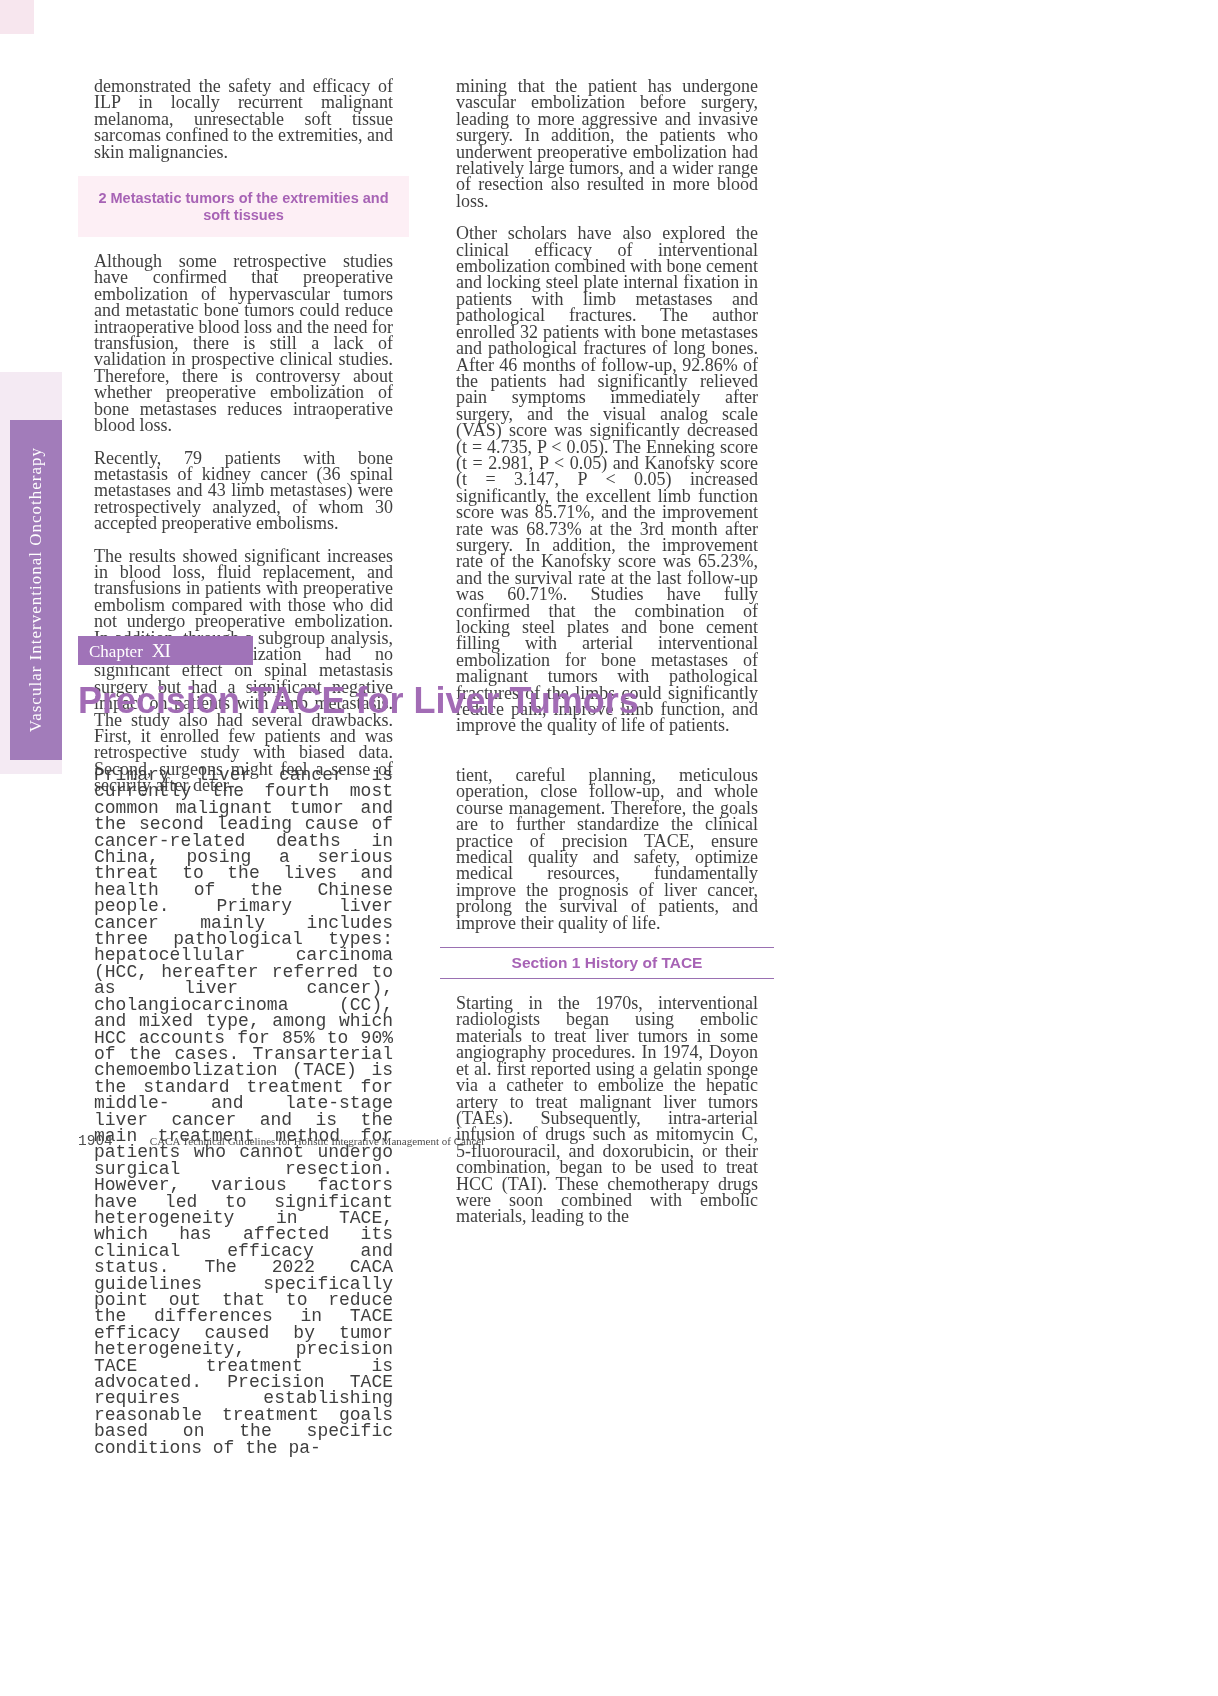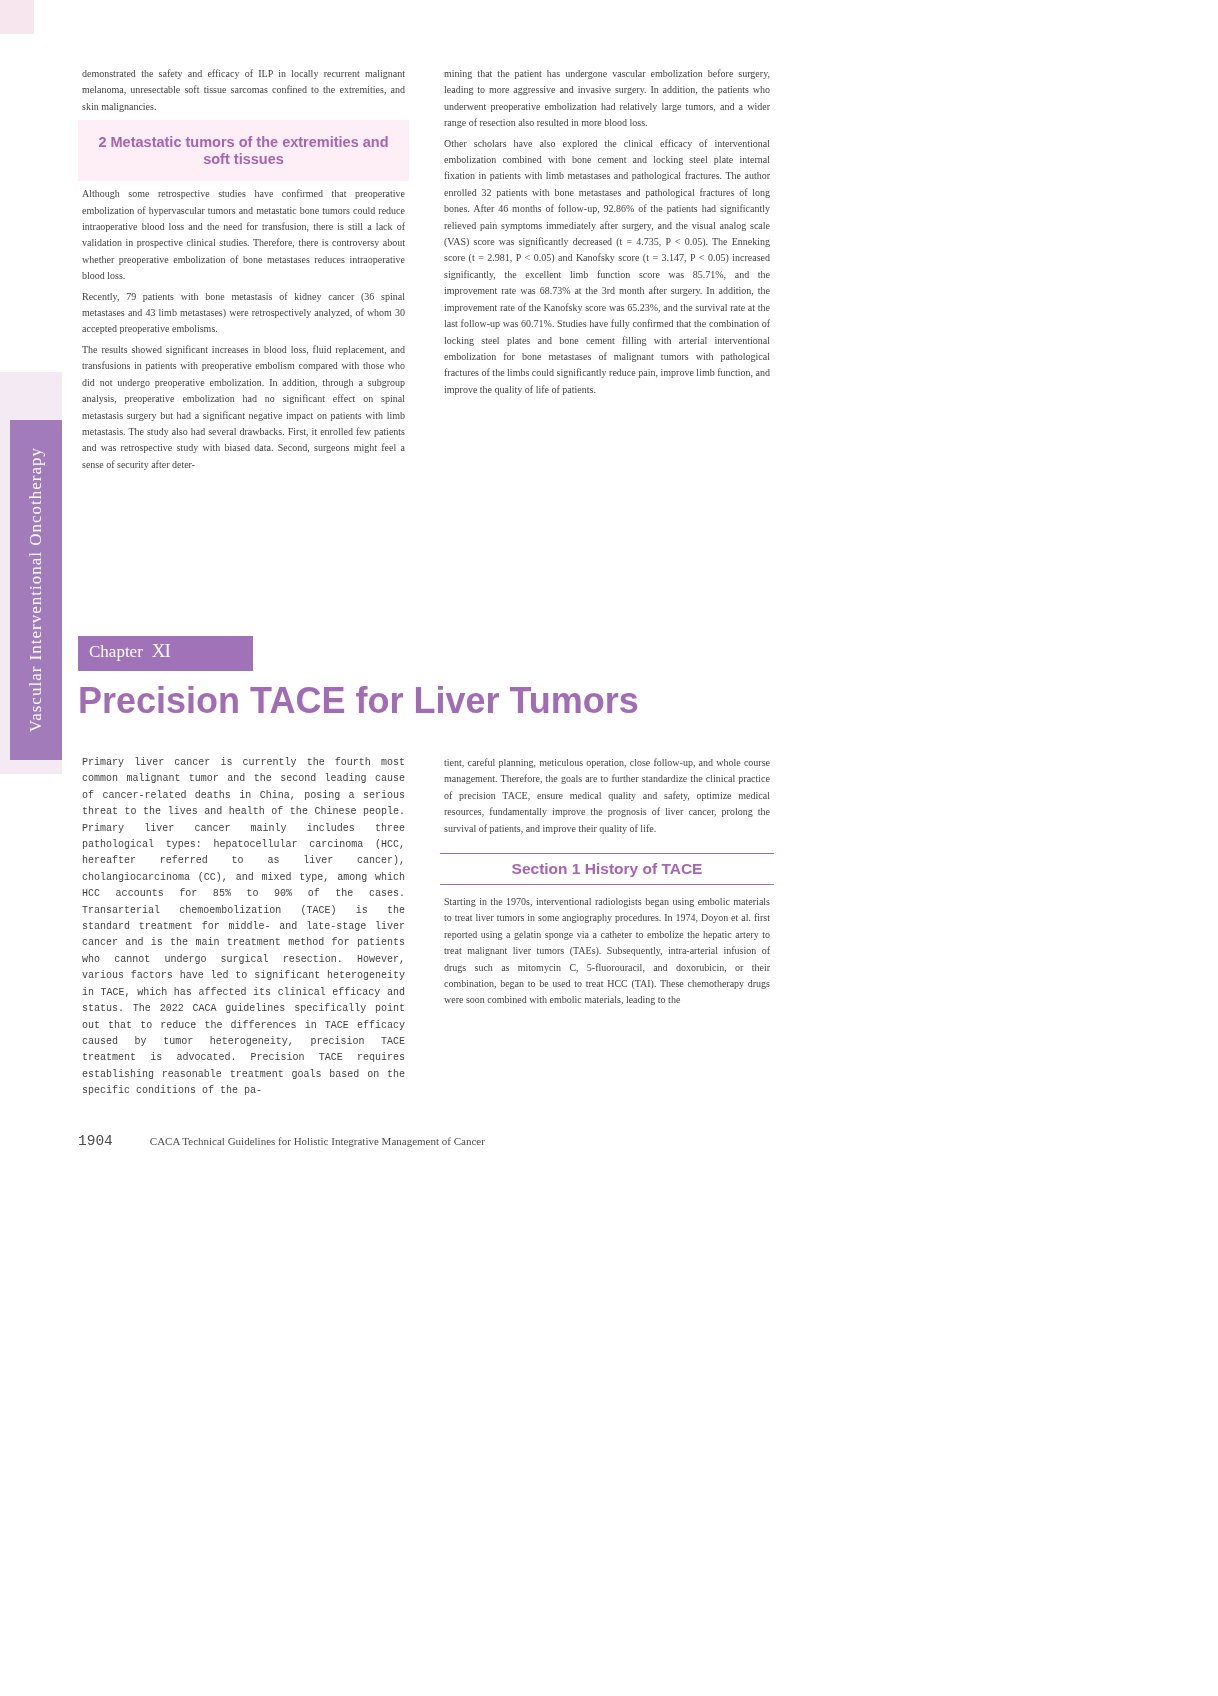--- a/index.html
+++ b/index.html
@@ -29,23 +29,23 @@
     transform:rotate(180deg);
     color:#ffffff;
     font-family:"Liberation Serif", serif;
     font-size:17px;
     letter-spacing:1px;
     white-space:nowrap;
   }
   
   .col{position:absolute;}
   .col p{
-    margin:4px;
+    margin:16px;
     text-align:justify;
-    font-size:10px;
+    font-size:18px;
     line-height:16.4px;
     color:var(--body-ink,#3f3f3f);
   }
   .left-top{left:78px;top:62px;width:331px;}
   .right-top{left:440px;top:62px;width:334px;}
   .left-bottom{left:78px;top:751px;width:331px;font-family:Liberation Mono, monospace;}
   .right-bottom{left:440px;top:751px;width:334px;}
 
   .pink-heading{
     margin:5px 0 5px 0;
@@ -63,21 +63,21 @@
     border-top:1.5px solid var(--rule-purple,#9a70b2);
     border-bottom:1.5px solid var(--rule-purple,#9a70b2);
     color:var(--heading-purple,#a763b5);
     font-family:"Liberation Sans", sans-serif;
     font-weight:bold;
     font-size:15.5px;
     text-align:center;
     padding:6px 0;
   }
   .chapter-box{
-    position:absolute;left:78px;top:636px;width:164px;height:35px;
+    position:absolute;left:78px;top:636px;width:164px;height:29px;
     background:var(--purple-box,#a073b8);
     color:#ffffff;
     font-family:"Liberation Serif", serif;
     font-size:17px;
     line-height:29px;
     padding-left:11px;
   }
   .chapter-box .numeral{
     font-size:19px;
     margin-left:9px;

